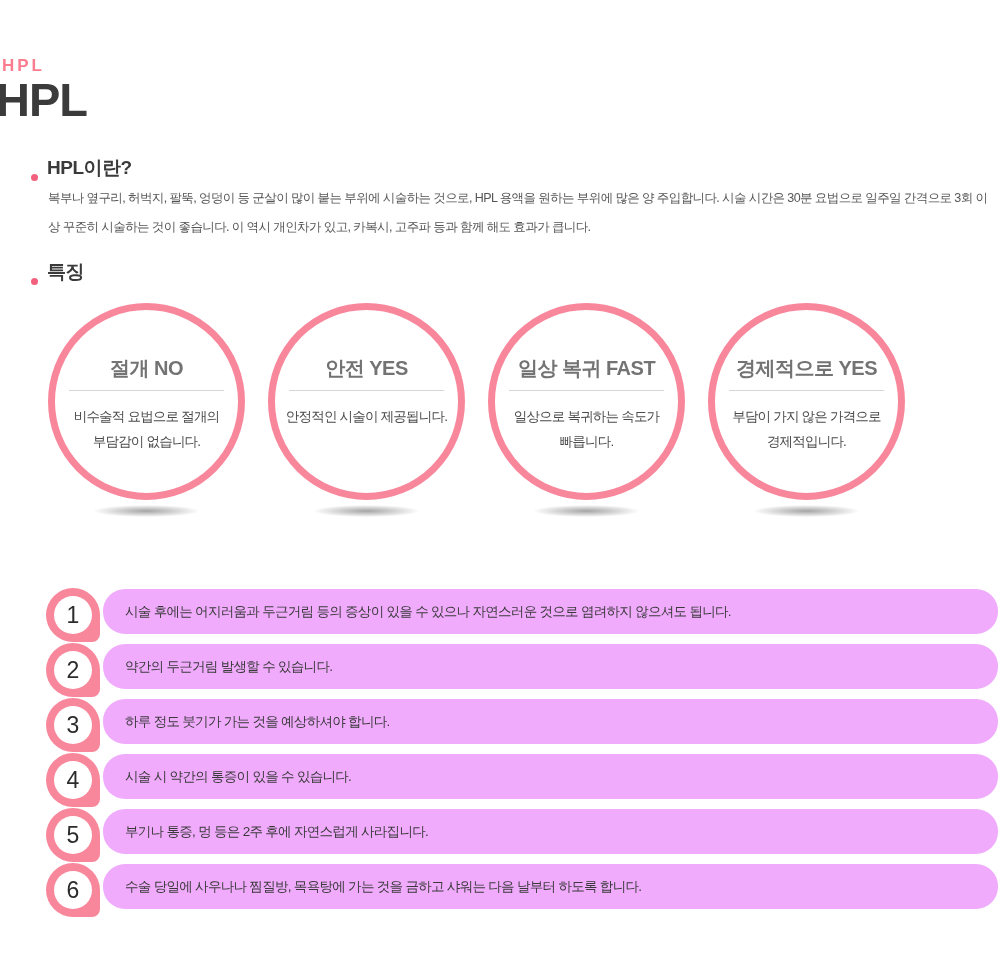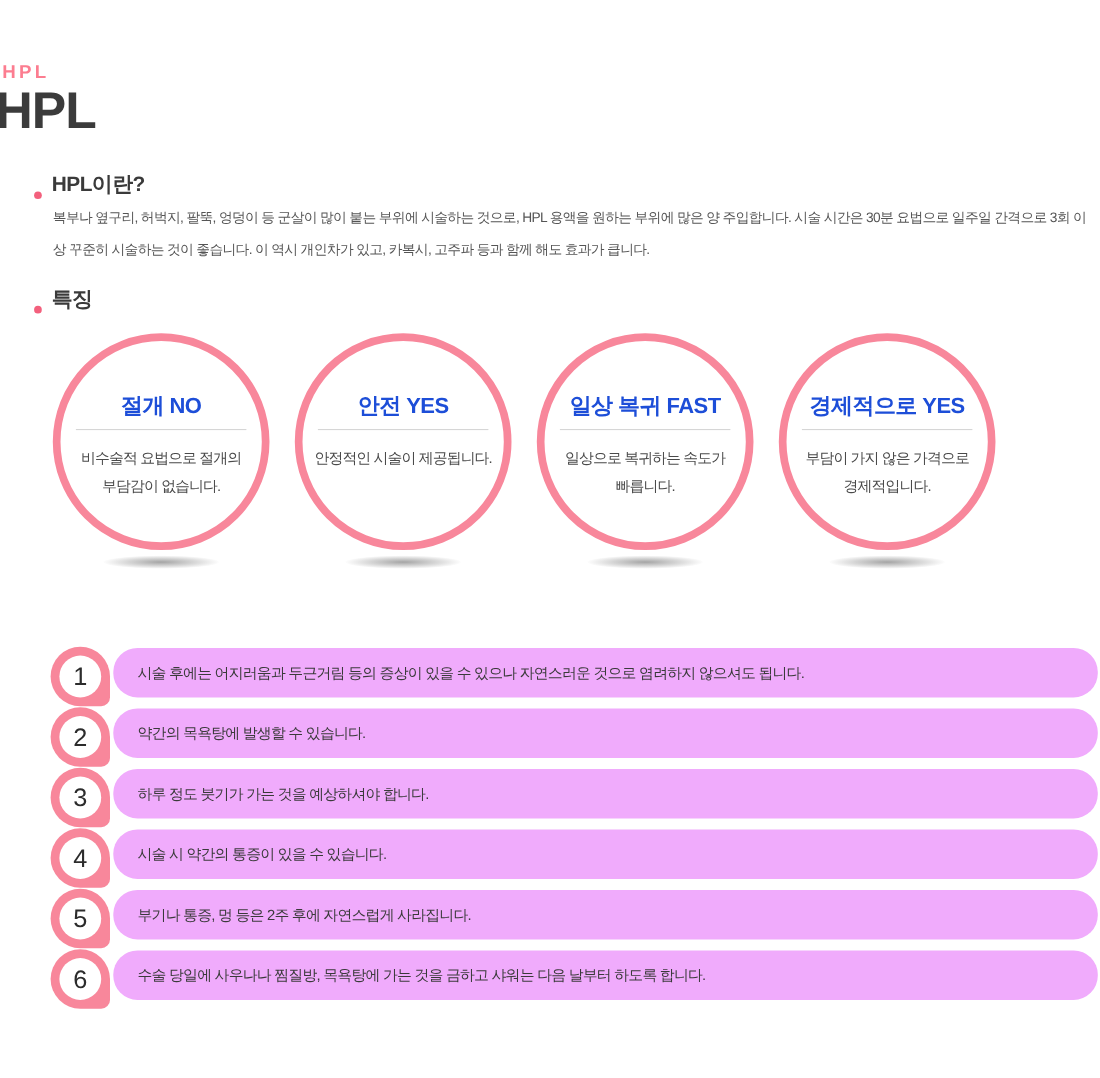--- a/index.html
+++ b/index.html
@@ -39,21 +39,21 @@
   .feature.f0 { left:48px; }
   .feature.f1 { left:268px; }
   .feature.f2 { left:488px; }
   .feature.f3 { left:708px; }
   .feature-circle {
     position:absolute; left:0; top:0; width:183px; height:183px;
     border:7px solid #f8879b; border-radius:50%; background:#ffffff;
   }
   .feature-title {
     position:absolute; left:0; top:52px; width:197px; text-align:center;
-    font-size:20px; font-weight:600; letter-spacing:-0.5px; color:#1d4ed8;
+    font-size:20px; font-weight:600; letter-spacing:-0.5px; color:#737373;
   }
   .feature-divider {
     position:absolute; left:21px; top:87px; width:155px; height:1px;
     background:#d6d6d6; border:none; margin:0;
   }
   .feature-desc {
     position:absolute; left:10px; top:101px; width:177px; text-align:center;
     font-size:13.5px; letter-spacing:-0.8px; line-height:25px; color:#4a4a4a;
     white-space:pre-line;
   }
@@ -146,21 +146,21 @@
     <div class="care-badge">
       <div class="care-badge-inner">1</div>
     </div>
     <div class="care-bar">시술 후에는 어지러움과 두근거림 등의 증상이 있을 수 있으나 자연스러운 것으로 염려하지 않으셔도 됩니다.</div>
   </div>
 
   <div class="care-row r1">
     <div class="care-badge">
       <div class="care-badge-inner">2</div>
     </div>
-    <div class="care-bar">약간의 목욕탕에 발생할 수 있습니다.</div>
+    <div class="care-bar">약간의 두근거림 발생할 수 있습니다.</div>
   </div>
 
   <div class="care-row r2">
     <div class="care-badge">
       <div class="care-badge-inner">3</div>
     </div>
     <div class="care-bar">하루 정도 붓기가 가는 것을 예상하셔야 합니다.</div>
   </div>
 
   <div class="care-row r3">

